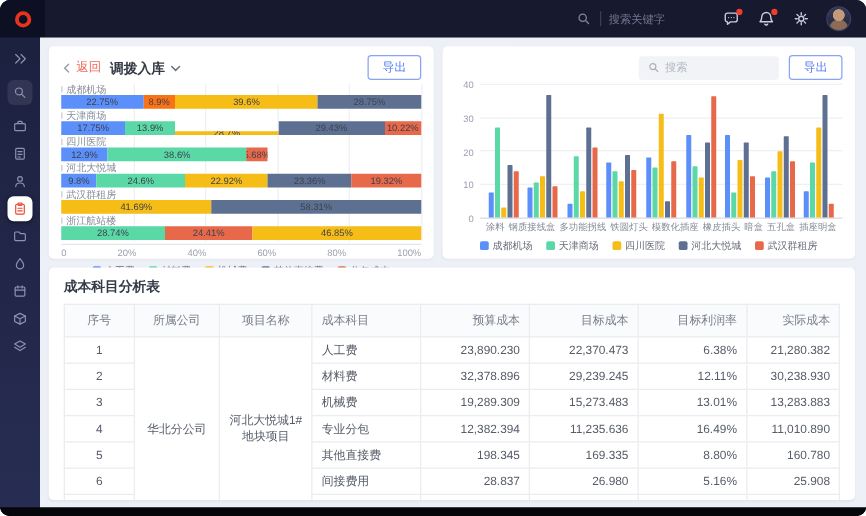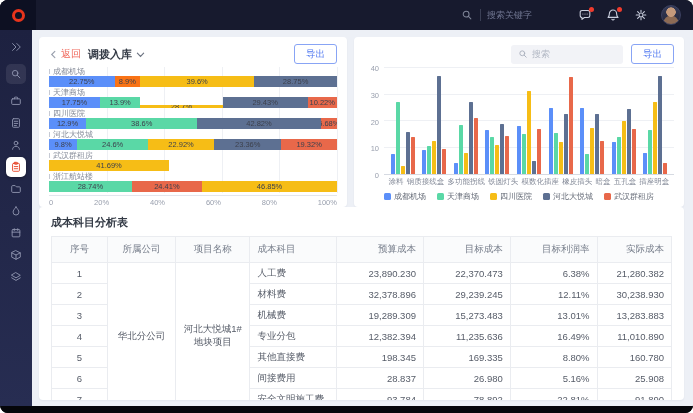--- a/index.html
+++ b/index.html
@@ -21,21 +21,21 @@
   .avatar { width:20px; height:20px; border-radius:50%; background:radial-gradient(circle at 50% 34%, #c59a7c 0 4.5px, rgba(0,0,0,0) 5px), radial-gradient(circle at 50% 95%, #8d6b55 0 7px, rgba(0,0,0,0) 8px), linear-gradient(#343a57,#22263c); border:1px solid #3c4160; }
   svg { display:block; }
 
   
   .app-body { flex:1; display:flex; min-height:0; }
   .sidebar { width:32px; background:linear-gradient(180deg,#1d2140 0%,#272d52 100%); display:flex; flex-direction:column; align-items:center; padding-top:7px; flex:0 0 auto; }
   .side-item { width:20px; height:20px; margin-bottom:2px; border-radius:5px; display:flex; align-items:center; justify-content:center; color:#8d93ad; cursor:pointer; }
   .side-item.boxed { background:rgba(255,255,255,0.09); margin-top:5px; margin-bottom:7px; }
   .side-item.active { background:#fff; color:#e8492e; box-shadow:0 1px 3px rgba(0,0,0,0.35); }
 
-  .main { flex:1; background:#edf0f6; padding:7px 9px 6px 7px; display:flex; flex-direction:column; min-width:0; }
+  .main { flex:1; background:#edf0f6; padding:7px 9px 6px 7px; display:flex; flex-direction:column; gap:7px; min-width:0; }
   .panel { background:#fff; border-radius:4px; box-shadow:0 1px 2px rgba(20,30,60,0.05); }
   .charts-row { display:flex; gap:7px; height:170px; flex:0 0 auto; }
   .left-panel { width:308px; padding:7px 10px 5px; flex:0 0 auto; display:flex; flex-direction:column; }
   .right-panel { flex:1; padding:7px 10px 5px; display:flex; flex-direction:column; min-width:0; }
 
   .panel-header { display:flex; align-items:center; height:20px; flex:0 0 auto; }
   .back-chevron { color:#9aa0ae; margin-right:3px; display:flex; }
   .back-label { font-size:10px; color:#f06a5d; margin-right:7px; cursor:pointer; }
   .panel-title { font-size:11px; font-weight:bold; color:#333a45; }
   .title-caret { margin-left:4px; color:#6b7280; display:flex; }
@@ -242,38 +242,38 @@
                     <div class="hseg" style="width: 28.7%; background: rgb(246, 189, 22); margin-top: 8px;">28.7%</div>
                     <div class="hseg" style="width: 29.43%; background: rgb(93, 112, 146);">29.43%</div>
                     <div class="hseg" style="width: 10.22%; background: rgb(232, 104, 74);">10.22%</div>
                   </div>
                 </div>
                 <div class="hrow">
                   <div class="hrow-label">四川医院</div>
                   <div class="hbar">
                     <div class="hseg" style="width: 12.9%; background: rgb(91, 143, 249);">12.9%</div>
                     <div class="hseg" style="width: 38.6%; background: rgb(90, 216, 166);">38.6%</div>
-                    <div class="hseg" style="width: 42.82%; background: rgb(93, 112, 146);">42.82%</div>
                     <div class="hseg" style="width: 5.68%; background: rgb(232, 104, 74);">5.68%</div>
                   </div>
                 </div>
                 <div class="hrow">
                   <div class="hrow-label">河北大悦城</div>
                   <div class="hbar">
                     <div class="hseg" style="width: 9.8%; background: rgb(91, 143, 249);">9.8%</div>
                     <div class="hseg" style="width: 24.6%; background: rgb(90, 216, 166);">24.6%</div>
                     <div class="hseg" style="width: 22.92%; background: rgb(246, 189, 22);">22.92%</div>
                     <div class="hseg" style="width: 23.36%; background: rgb(93, 112, 146);">23.36%</div>
                     <div class="hseg" style="width: 19.32%; background: rgb(232, 104, 74);">19.32%</div>
                   </div>
                 </div>
                 <div class="hrow">
                   <div class="hrow-label">武汉群租房</div>
                   <div class="hbar">
                     <div class="hseg" style="width: 41.69%; background: rgb(246, 189, 22);">41.69%</div>
+                    <div class="hseg" style="width: 58.31%; background: rgb(93, 112, 146);">58.31%</div>
                   </div>
                 </div>
                 <div class="hrow">
                   <div class="hrow-label">浙江航站楼</div>
                   <div class="hbar">
                     <div class="hseg" style="width: 28.74%; background: rgb(90, 216, 166);">28.74%</div>
                     <div class="hseg" style="width: 24.41%; background: rgb(232, 104, 74);">24.41%</div>
                     <div class="hseg" style="width: 46.85%; background: rgb(246, 189, 22);">46.85%</div>
                   </div>
                 </div>

